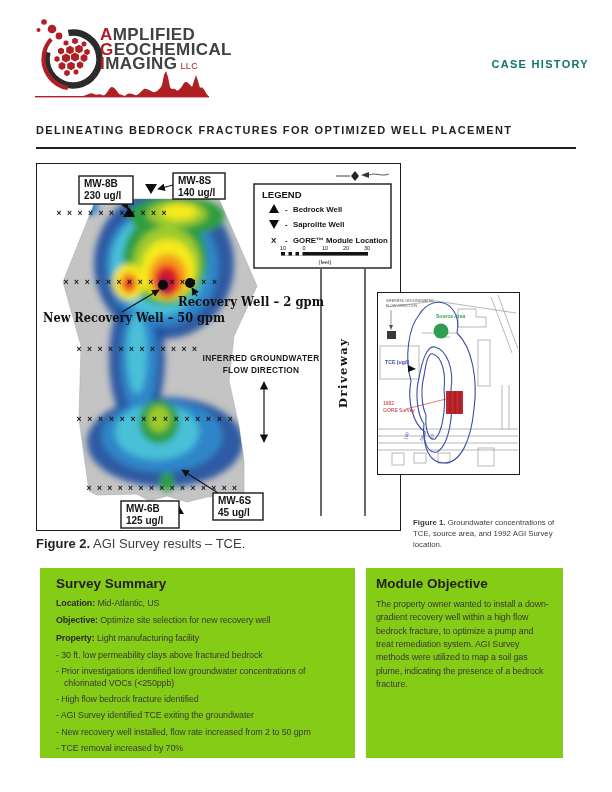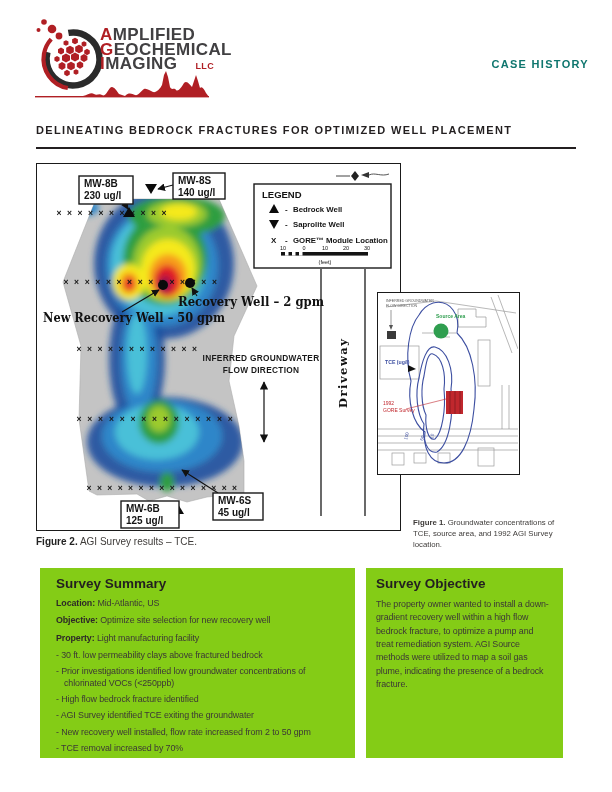--- a/index.html
+++ b/index.html
@@ -5,21 +5,21 @@
   html,body{margin:0;padding:0;background:#888;}
   #page{position:relative;width:612px;height:792px;background:#fff;margin:0 auto;
         font-family:"Liberation Sans",sans-serif;overflow:hidden;padding-left:36px;}
   .abs{position:absolute;}
 
   
   #logo{left:33px;top:15px;width:182px;height:92px;}
   #logo-text{position:absolute;left:67px;top:13px;line-height:14.6px;font-size:17px;
              font-weight:600;color:#414042;letter-spacing:.4px;white-space:nowrap;}
   #logo-text .red{color:#b01f24;}
-  #logo-text .llc{font-size:9px;color:#b01f24;margin-left:18px;font-weight:700;}
+  #logo-text .llc{font-size:9px;color:#b01f24;margin-left:3px;font-weight:400;}
   #case-history{right:59px;top:58px;font-size:11px;font-weight:700;letter-spacing:1.3px;color:#0f766e;}
 
   #headline{left:36px;top:124px;font-size:11px;font-weight:700;letter-spacing:1.35px;color:#231f20;white-space:nowrap;}
   #headline-rule{left:36px;top:147px;width:540px;height:1.5px;background:#231f20;}
 
   
   #fig2{left:36px;top:163px;width:365px;height:368px;border:1.5px solid #1a1a1a;box-sizing:border-box;background:#fff;}
   #fig2 svg{display:block;}
   .gx{font:bold 8.5px "Liberation Sans",sans-serif;fill:#161616;text-anchor:middle;}
   .wlab{font:bold 10px "Liberation Sans",sans-serif;fill:#141414;}
@@ -33,21 +33,21 @@
   .driveway-t{font:bold 11.5px "DejaVu Serif",serif;fill:#111;letter-spacing:1.5px;}
 
   
   #fig1{left:377px;top:292px;width:143px;height:183px;border:1.5px solid #1a1a1a;box-sizing:border-box;background:#fff;}
   .f1-tiny{font:3.6px "Liberation Sans",sans-serif;fill:#555;}
   .f1-green{font:bold 5px "Liberation Sans",sans-serif;fill:#2f9e4f;}
   .f1-blue{font:bold 5.2px "Liberation Sans",sans-serif;fill:#3d4fa1;}
   .f1-red{font:5px "Liberation Sans",sans-serif;fill:#c0272d;}
   .f1-clab{font:4.5px "Liberation Sans",sans-serif;fill:#3d4fa1;}
 
-  .caption{font-size:10px;color:#3f3c3a;}
+  .caption{font-size:13px;color:#3f3c3a;}
   .caption b{color:#232323;}
   #fig2-caption{left:36px;top:536px;}
   #fig1-caption{left:413px;top:518px;width:142px;font-size:7.8px;line-height:1.4;color:#3f3c3a;}
 
   
   .graybox{background:#84cc16;box-sizing:border-box;}
   #summary-box{left:40px;top:568px;width:315px;height:190px;padding:8px 12px 8px 16px;}
   #objective-box{left:366px;top:568px;width:197px;height:190px;padding:8px 14px 8px 10px;}
   .box-title{font-size:13.5px;font-weight:700;color:#231f20;margin:0 0 7px 0;}
   .box-line{font-size:8.9px;color:#3c3836;letter-spacing:-.1px;margin:0 0 5.5px 0;line-height:1.32;}
@@ -384,17 +384,17 @@
     <div class="box-line"><b>Property:</b><span> Light manufacturing facility</span></div>
     <div class="box-line bullet">- 30 ft. low permeability clays above fractured bedrock</div>
     <div class="box-line bullet">- Prior investigations identified low groundwater concentrations of chlorinated VOCs (&lt;250ppb)</div>
     <div class="box-line bullet">- High flow bedrock fracture identified</div>
     <div class="box-line bullet">- AGI Survey identified TCE exiting the groundwater</div>
     <div class="box-line bullet">- New recovery well installed, flow rate increased from 2 to 50 gpm</div>
     <div class="box-line bullet">- TCE removal increased by 70%</div>
   </div>
 
   <div class="abs graybox" id="objective-box">
-    <div class="box-title">Survey Objective</div>
-    <p>The property owner wanted to install a down-gradient recovery well within a high flow bedrock fracture, to optimize a pump and treat remediation system. AGI Source methods were utilized to map a soil gas plume, indicating the presence of a bedrock fracture.</p>
+    <div class="box-title">Module Objective</div>
+    <p>The property owner wanted to install a down-gradient recovery well within a high flow bedrock fracture, to optimize a pump and treat remediation system. AGI Survey methods were utilized to map a soil gas plume, indicating the presence of a bedrock fracture.</p>
   </div>
 
 </div>
 
 </body></html>

